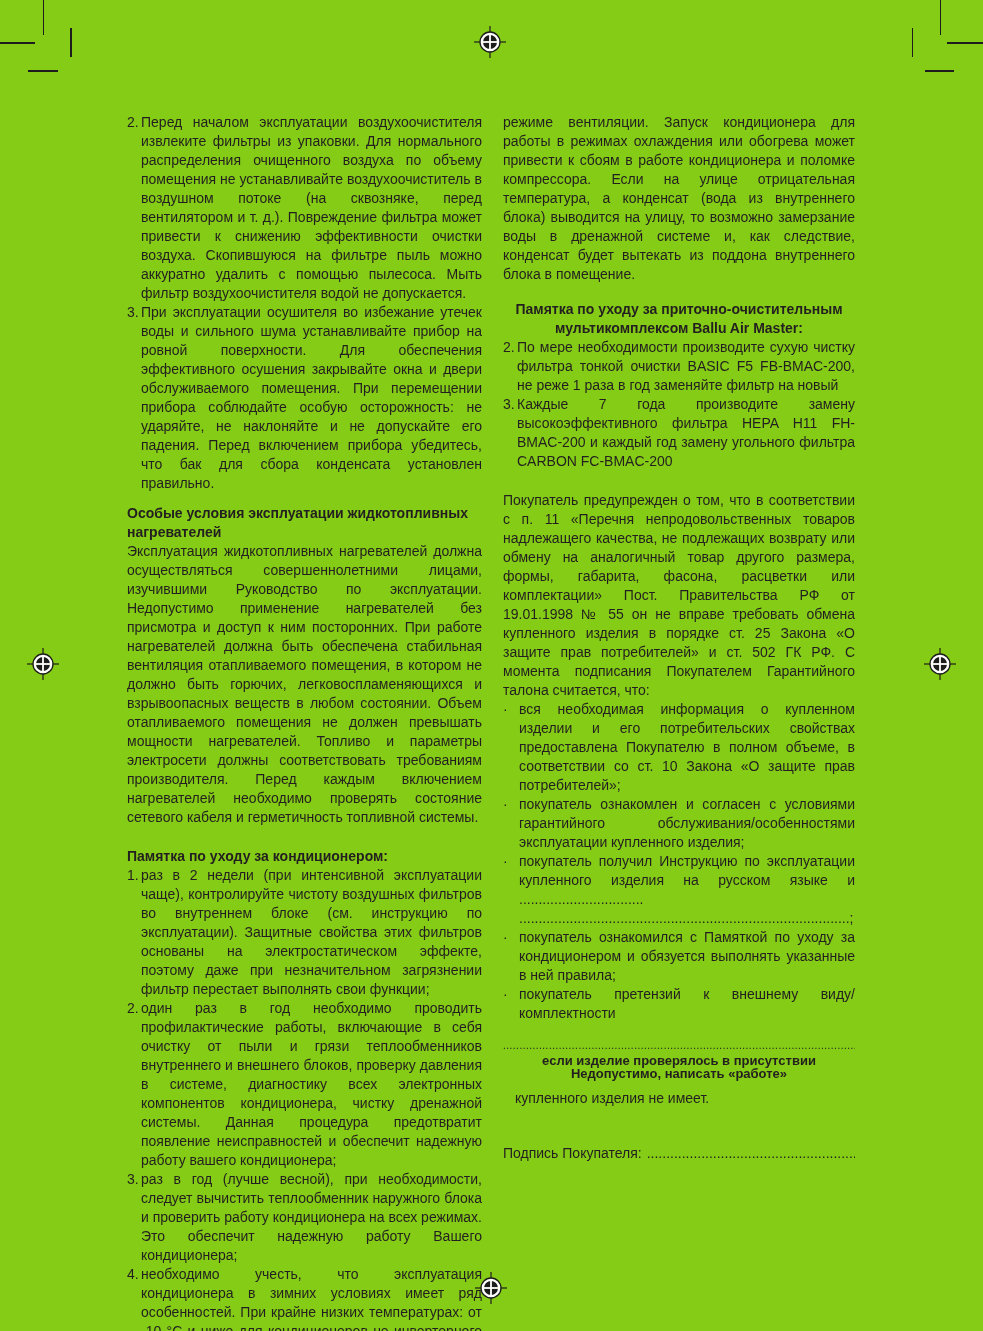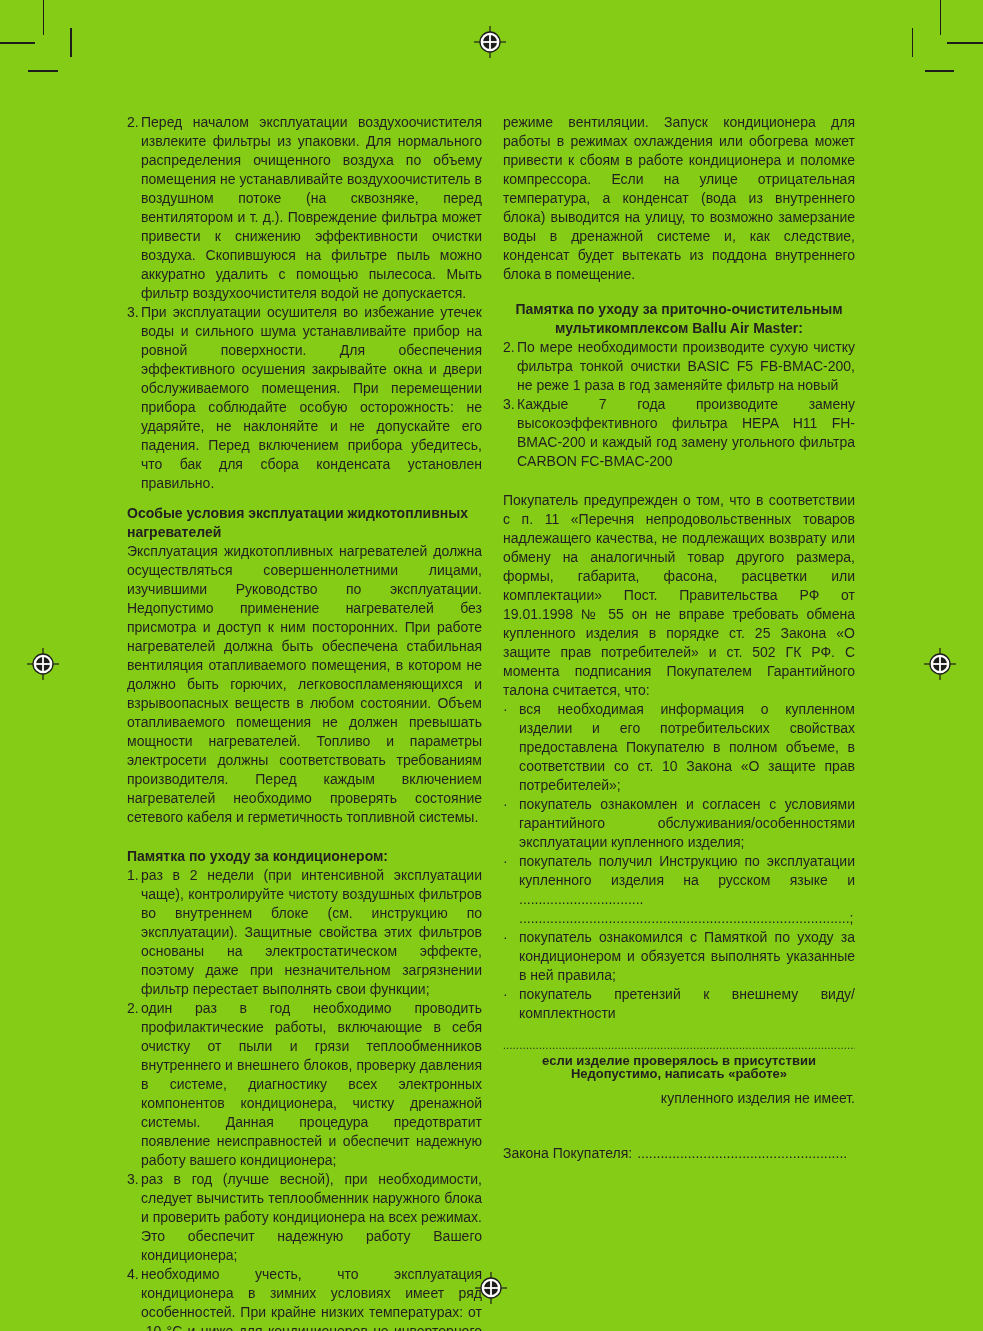--- a/index.html
+++ b/index.html
@@ -36,21 +36,21 @@
     margin-top:18px;
     font-size:10px; line-height:10px; letter-spacing:0.5px;
     white-space:nowrap; overflow:hidden;
     text-align:left;
   }
   .footnote {
     margin-top:3px;
     font-size:13px; line-height:13px; font-weight:700;
     text-align:center;
   }
-  .no-claims { margin-top:9px; padding-left:12px; text-align:right; }
+  .no-claims { margin-top:9px; padding-left:12px; text-align:left; }
   .fill-row { margin-top:36px; text-align:left; white-space:nowrap; overflow:hidden; }
   .fill-row .dots { margin-left:5px; }
 
   .mark-line { position:absolute; background:#1d1d1b; }
   .regmark { position:absolute; width:34px; height:34px; }
 </style>
 </head>
 <body>
 
 <div class="page">
@@ -155,18 +155,18 @@
 
     <div class="dotted-sep">..............................................................................................................................</div>
     <div class="footnote">
       <div>если изделие проверялось в присутствии</div>
       <div>Недопустимо, написать «работе»</div>
     </div>
 
     <p class="no-claims">купленного изделия не имеет.</p>
 
     <div class="fill-row">
-      <span>Закона Покупателя:</span><span class="dots">......................................................</span>
+      <span>Подпись Покупателя:</span><span class="dots">......................................................</span>
     </div>
 
   </div>
 
 </div>
 
 </body></html>

